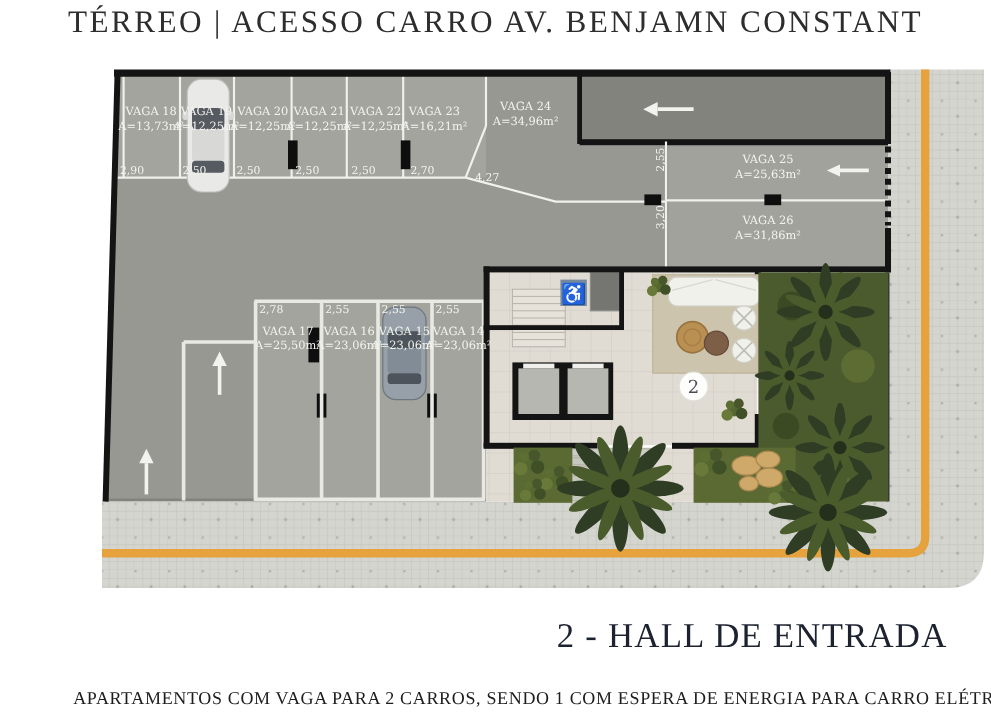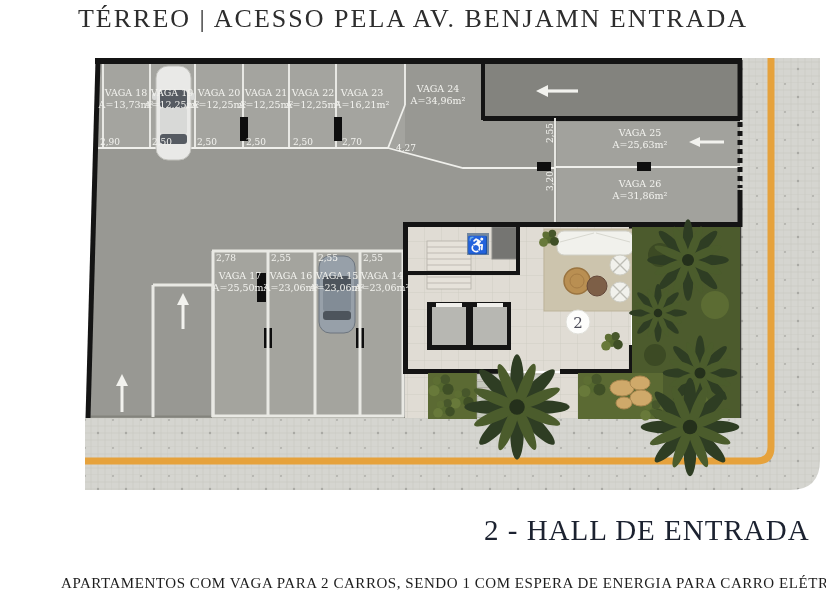--- a/index.html
+++ b/index.html
@@ -1,31 +1,31 @@
 <!DOCTYPE html>
 <html><head>
 <meta charset="utf-8">
 <style>
   html,body{margin:0;padding:0;background:#ffffff;}
   body{width:826px;height:600px;position:relative;overflow:hidden;
        font-family:"Liberation Serif","DejaVu Serif",serif;}
   .title{position:absolute;top:4px;left:0;width:826px;text-align:center;
          font-size:26px;letter-spacing:2px;color:#2d2d2d;white-space:nowrap;}
   .plan{position:absolute;top:55px;left:0;}
-  .legend{position:absolute;top:514px;left:484px;font-size:29px;
+  .legend{position:absolute;top:514px;left:464px;font-size:29px;
           letter-spacing:1px;color:#1c2230;white-space:nowrap;}
   .note{position:absolute;top:567px;left:50px;width:770px;display:flex;
         align-items:center;gap:11px;}
   .note-text{font-size:15px;letter-spacing:0.55px;color:#1d1d1d;white-space:nowrap;}
   svg text{font-family:"DejaVu Serif",serif;}
 </style>
 </head>
 <body>
 
-<div class="title">TÉRREO | ACESSO PELA AV. BENJAMN ENTRADA</div>
+<div class="title">TÉRREO | ACESSO CARRO AV. BENJAMN CONSTANT</div>
 
 <svg class="plan" width="826" height="445" viewBox="0 0 826 445">
   <defs>
     <pattern id="pav" width="28" height="28" patternUnits="userSpaceOnUse">
       <rect width="28" height="28" fill="#d5d5d0"></rect>
       <path d="M0 7H28M0 14H28M0 21H28M0 28H28M7 0V28M14 0V28M21 0V28M28 0V28" stroke="#c8c8c3" stroke-width="0.7"></path>
       <circle cx="14" cy="14" r="1.2" fill="#a9a9a4"></circle>
       <circle cx="1" cy="1" r="1.1" fill="#b4b4af"></circle>
     </pattern>
     <pattern id="tile" width="17" height="17" patternUnits="userSpaceOnUse">

